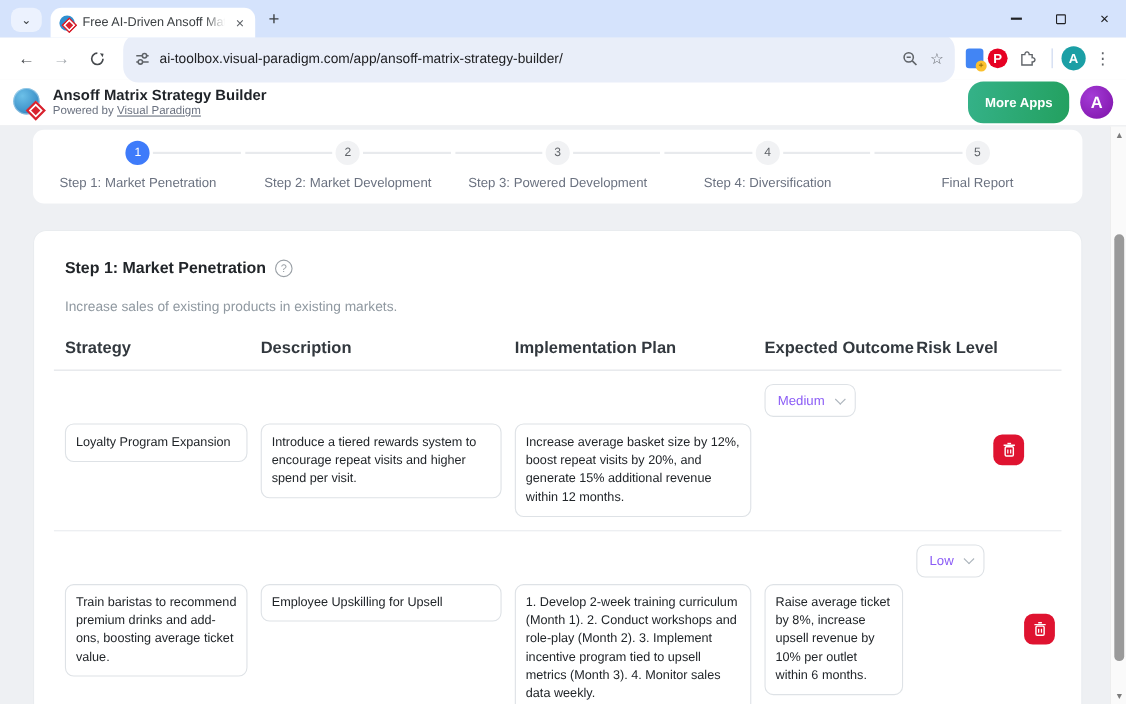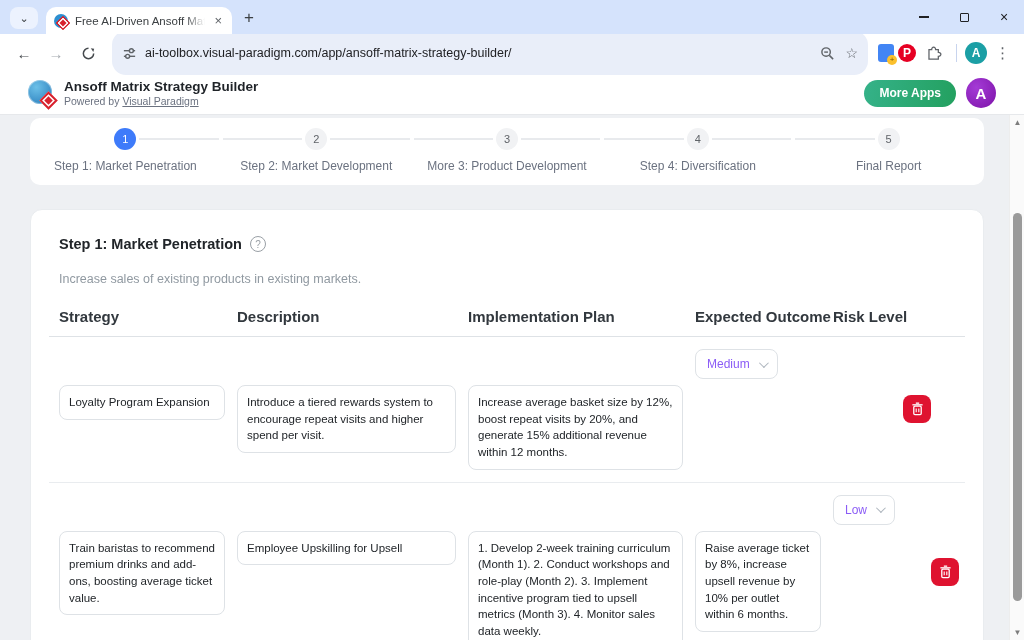--- a/index.html
+++ b/index.html
@@ -39,32 +39,32 @@
                      border-radius:50%; font-size:8px; line-height:10px; text-align:center; color:#7a5b00; }
   .pinterest { width:18px; height:18px; border-radius:50%; background:#e60023; color:#fff; font-weight:bold;
                font-size:12px; display:flex; align-items:center; justify-content:center; }
   .toolbar-sep { width:1px; height:18px; background:#c8d4ee; margin:0 4px; }
   .chrome-avatar { width:22px; height:22px; border-radius:50%; background:#1b9fa5; color:#fff; font-size:12px;
                    font-weight:bold; display:flex; align-items:center; justify-content:center; }
   .kebab { font-size:15px; color:#5f6368; letter-spacing:0; padding:0 4px; }
 
   
   .app-header { height:43px; background:#fff; border-bottom:1px solid #e6e8eb; display:flex; align-items:center;
-                padding:0 28px; gap:9px; }
+                padding:0 12px; gap:9px; }
   .vp-logo { width:27px; height:27px; position:relative; flex:none; }
   .vp-globe { width:24px; height:24px; border-radius:50%; background:radial-gradient(circle at 35% 30%, #6cc0e8, #2277b8);
               position:absolute; left:0; top:0; box-shadow:inset 0 0 0 1px rgba(255,255,255,.35); }
   .vp-diamond { position:absolute; width:13px; height:13px; background:#d8222e; right:0; bottom:0; transform:rotate(45deg);
                 box-shadow:inset 0 0 0 2px #d8222e, inset 0 0 0 3.5px #fff; }
   .app-title-wrap { display:flex; flex-direction:column; justify-content:center; line-height:1.15; }
   .app-title { font-size:13.5px; font-weight:bold; color:#1f2328; }
   .powered { font-size:10.5px; color:#6b7280; }
   .powered a { color:#6b7280; }
   .header-right { margin-left:auto; display:flex; align-items:center; gap:10px; }
-  .more-apps { height:27px; border:none; border-radius:14px; padding:0 15px; color:#fff; font-size:12px; font-weight:bold;
+  .more-apps { height:38px; border:none; border-radius:14px; padding:0 15px; color:#fff; font-size:12px; font-weight:bold;
                background:linear-gradient(100deg,#35b289,#23a05f); font-family:inherit; cursor:pointer; }
   .user-avatar { width:30px; height:30px; border-radius:50%; color:#fff; font-weight:bold; font-size:15px;
                  background:radial-gradient(circle at 35% 32%, #a43bd6, #7d12a8); display:flex; align-items:center; justify-content:center; }
 
   
   .content { position:absolute; top:115px; left:0; right:0; bottom:0; background:#eef0f3; overflow:hidden; }
 
   .stepper-card { margin:3px 40px 0 30px; background:#fff; border-radius:10px; padding:10px 0 12px; }
   .stepper { display:flex; }
   .step { flex:1; display:flex; flex-direction:column; align-items:center; position:relative; }
@@ -188,21 +188,21 @@
       <div class="step active">
         <div class="step-circle">1</div>
         <div class="step-label">Step 1: Market Penetration</div>
       </div>
       <div class="step">
         <div class="step-circle">2</div>
         <div class="step-label">Step 2: Market Development</div>
       </div>
       <div class="step">
         <div class="step-circle">3</div>
-        <div class="step-label">More 3: Product Development</div>
+        <div class="step-label">Step 3: Powered Development</div>
       </div>
       <div class="step">
         <div class="step-circle">4</div>
         <div class="step-label">Step 4: Diversification</div>
       </div>
       <div class="step">
         <div class="step-circle">5</div>
         <div class="step-label">Final Report</div>
       </div>
     </div>

